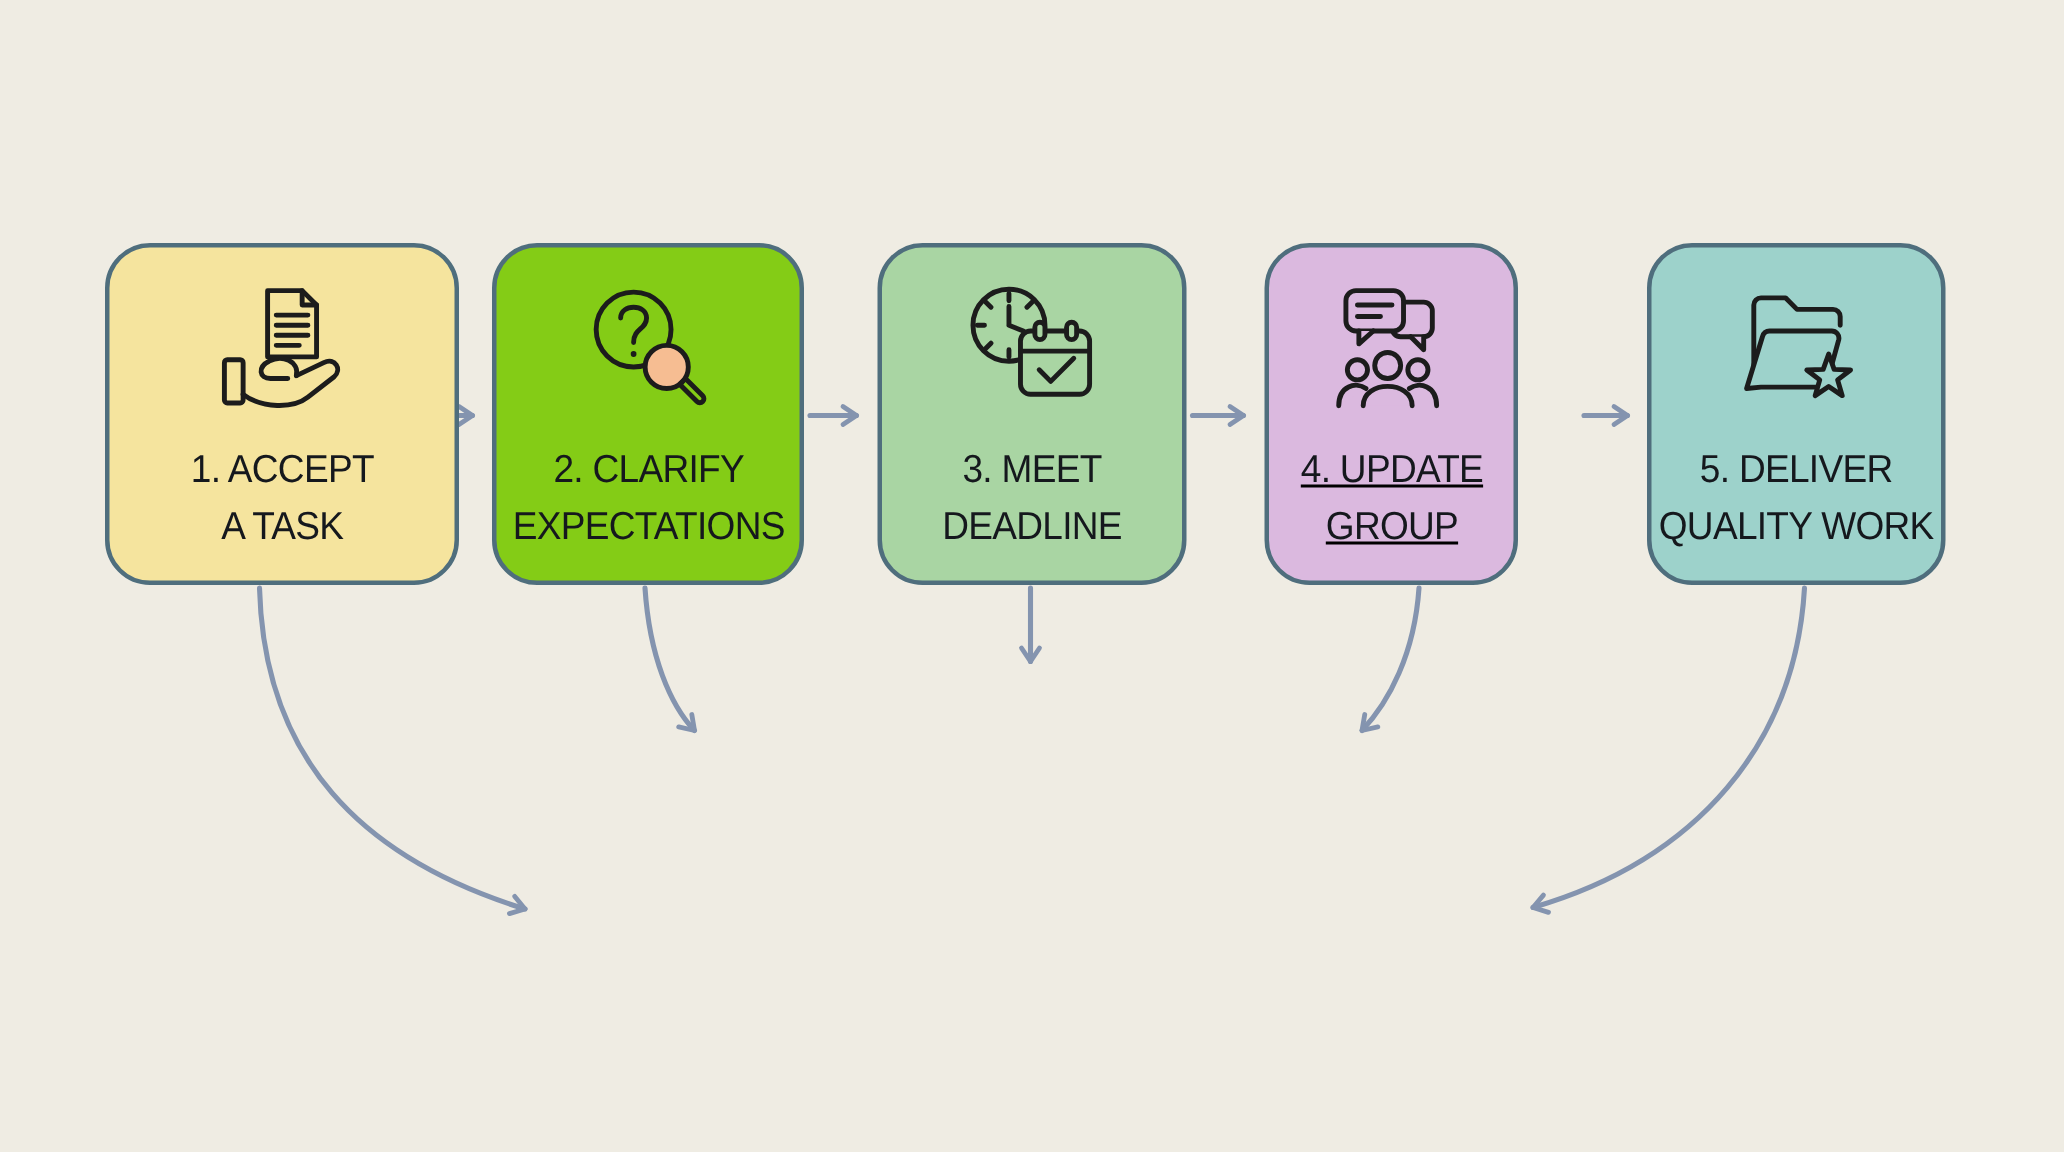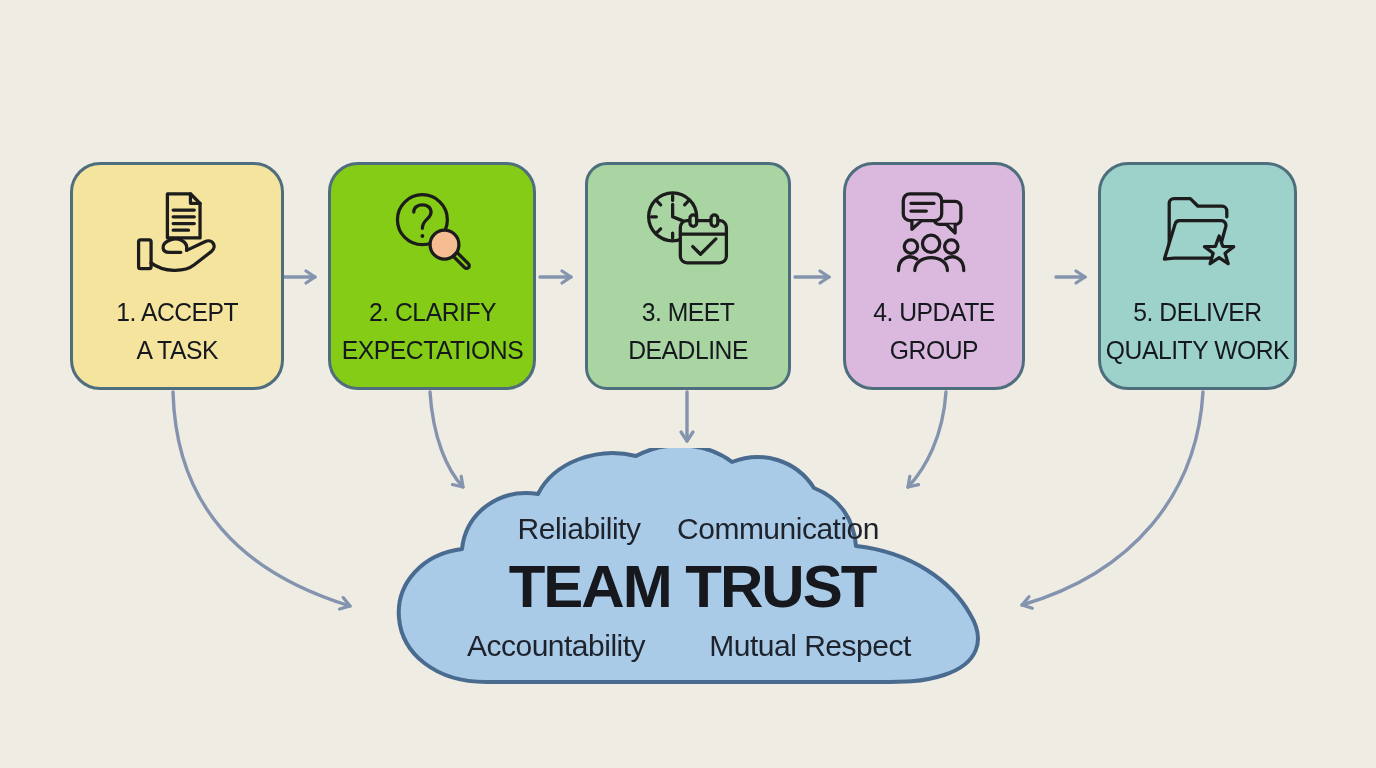--- a/index.html
+++ b/index.html
@@ -7,24 +7,24 @@
     position:relative;width:1376px;height:768px;overflow:hidden;
     background:#efece3;
     font-family:"Liberation Sans", sans-serif;
   }
   svg.arrows{position:absolute;left:0;top:0;z-index:1;}
   .step{
     position:absolute;top:162px;height:228px;box-sizing:border-box;
     border:3.5px solid #4f6e7d;border-radius:30px;z-index:2;
     display:flex;flex-direction:column;align-items:center;
   }
-  .step-1{left:70px;width:214px;background:#f5e49e;}
+  .step-1{left:70px;width:236px;background:#f5e49e;}
   .step-2{left:328px;width:208px;background:#84cc16;}
-  .step-3{left:585px;width:206px;background:#a9d5a3;border-radius:22px;}
-  .step-4{left:843px;width:182px;background:#dbb9df;}
+  .step-3{left:585px;width:206px;background:#a9d5a3;}
+  .step-4{left:843px;width:169px;background:#dbb9df;text-decoration:underline;}
   .step-5{left:1098px;width:199px;background:#9dd2cb;}
   .icon-wrap{height:114px;margin-top:14px;display:flex;align-items:center;justify-content:center;}
   .icon-wrap svg{width:96px;height:96px;}
   .ic{stroke:#1c1c1c;stroke-width:3.4;fill:none;stroke-linecap:round;stroke-linejoin:round;}
   .step-label{
     flex:1;display:flex;flex-direction:column;justify-content:center;
     text-align:center;font-size:26px;font-weight:500;letter-spacing:-0.5px;
     color:#15181d;line-height:1.45;transform:scaleX(0.95);padding-bottom:16px;white-space:nowrap;
   }
   .cloud{position:absolute;left:386px;top:448px;width:612px;height:242px;z-index:2;}
@@ -158,35 +158,14 @@
           <path d="M72 50 L75.8 60.7 L87.2 61.1 L78.2 68 L81.4 78.9 L72 72.5 L62.6 78.9 L65.8 68 L56.8 61.1 L68.2 60.7 Z" fill="#9dd2cb"></path>
         </g>
       </svg>
     </div>
     <div class="step-label">
       <span>5. DELIVER</span>
       <span>QUALITY WORK</span>
     </div>
   </div>
 
-  <div class="cloud">
-    <svg width="612" height="242" viewBox="0 0 612 242">
-      <path d="M100 234
-               C50 234 16 206 13 170
-               C10 136 36 106 76 101
-               C80 64 114 40 152 46
-               C168 14 212 -2 250 8
-               C280 -8 320 -6 346 14
-               C376 2 410 12 428 40
-               C454 50 468 72 470 98
-               C526 104 566 134 584 166
-               C600 192 592 216 558 227
-               C534 235 512 234 478 234
-               Z" fill="#a9cbe8" stroke="#4a6b90" stroke-width="4" stroke-linejoin="round"></path>
-    </svg>
-    <span class="cloud-word w1">Reliability</span>
-    <span class="cloud-word w2">Communication</span>
-    <div class="cloud-title">TEAM TRUST</div>
-    <span class="cloud-word w3">Accountability</span>
-    <span class="cloud-word w4">Mutual Respect</span>
-  </div>
 
 </div>
 
 </body></html>

